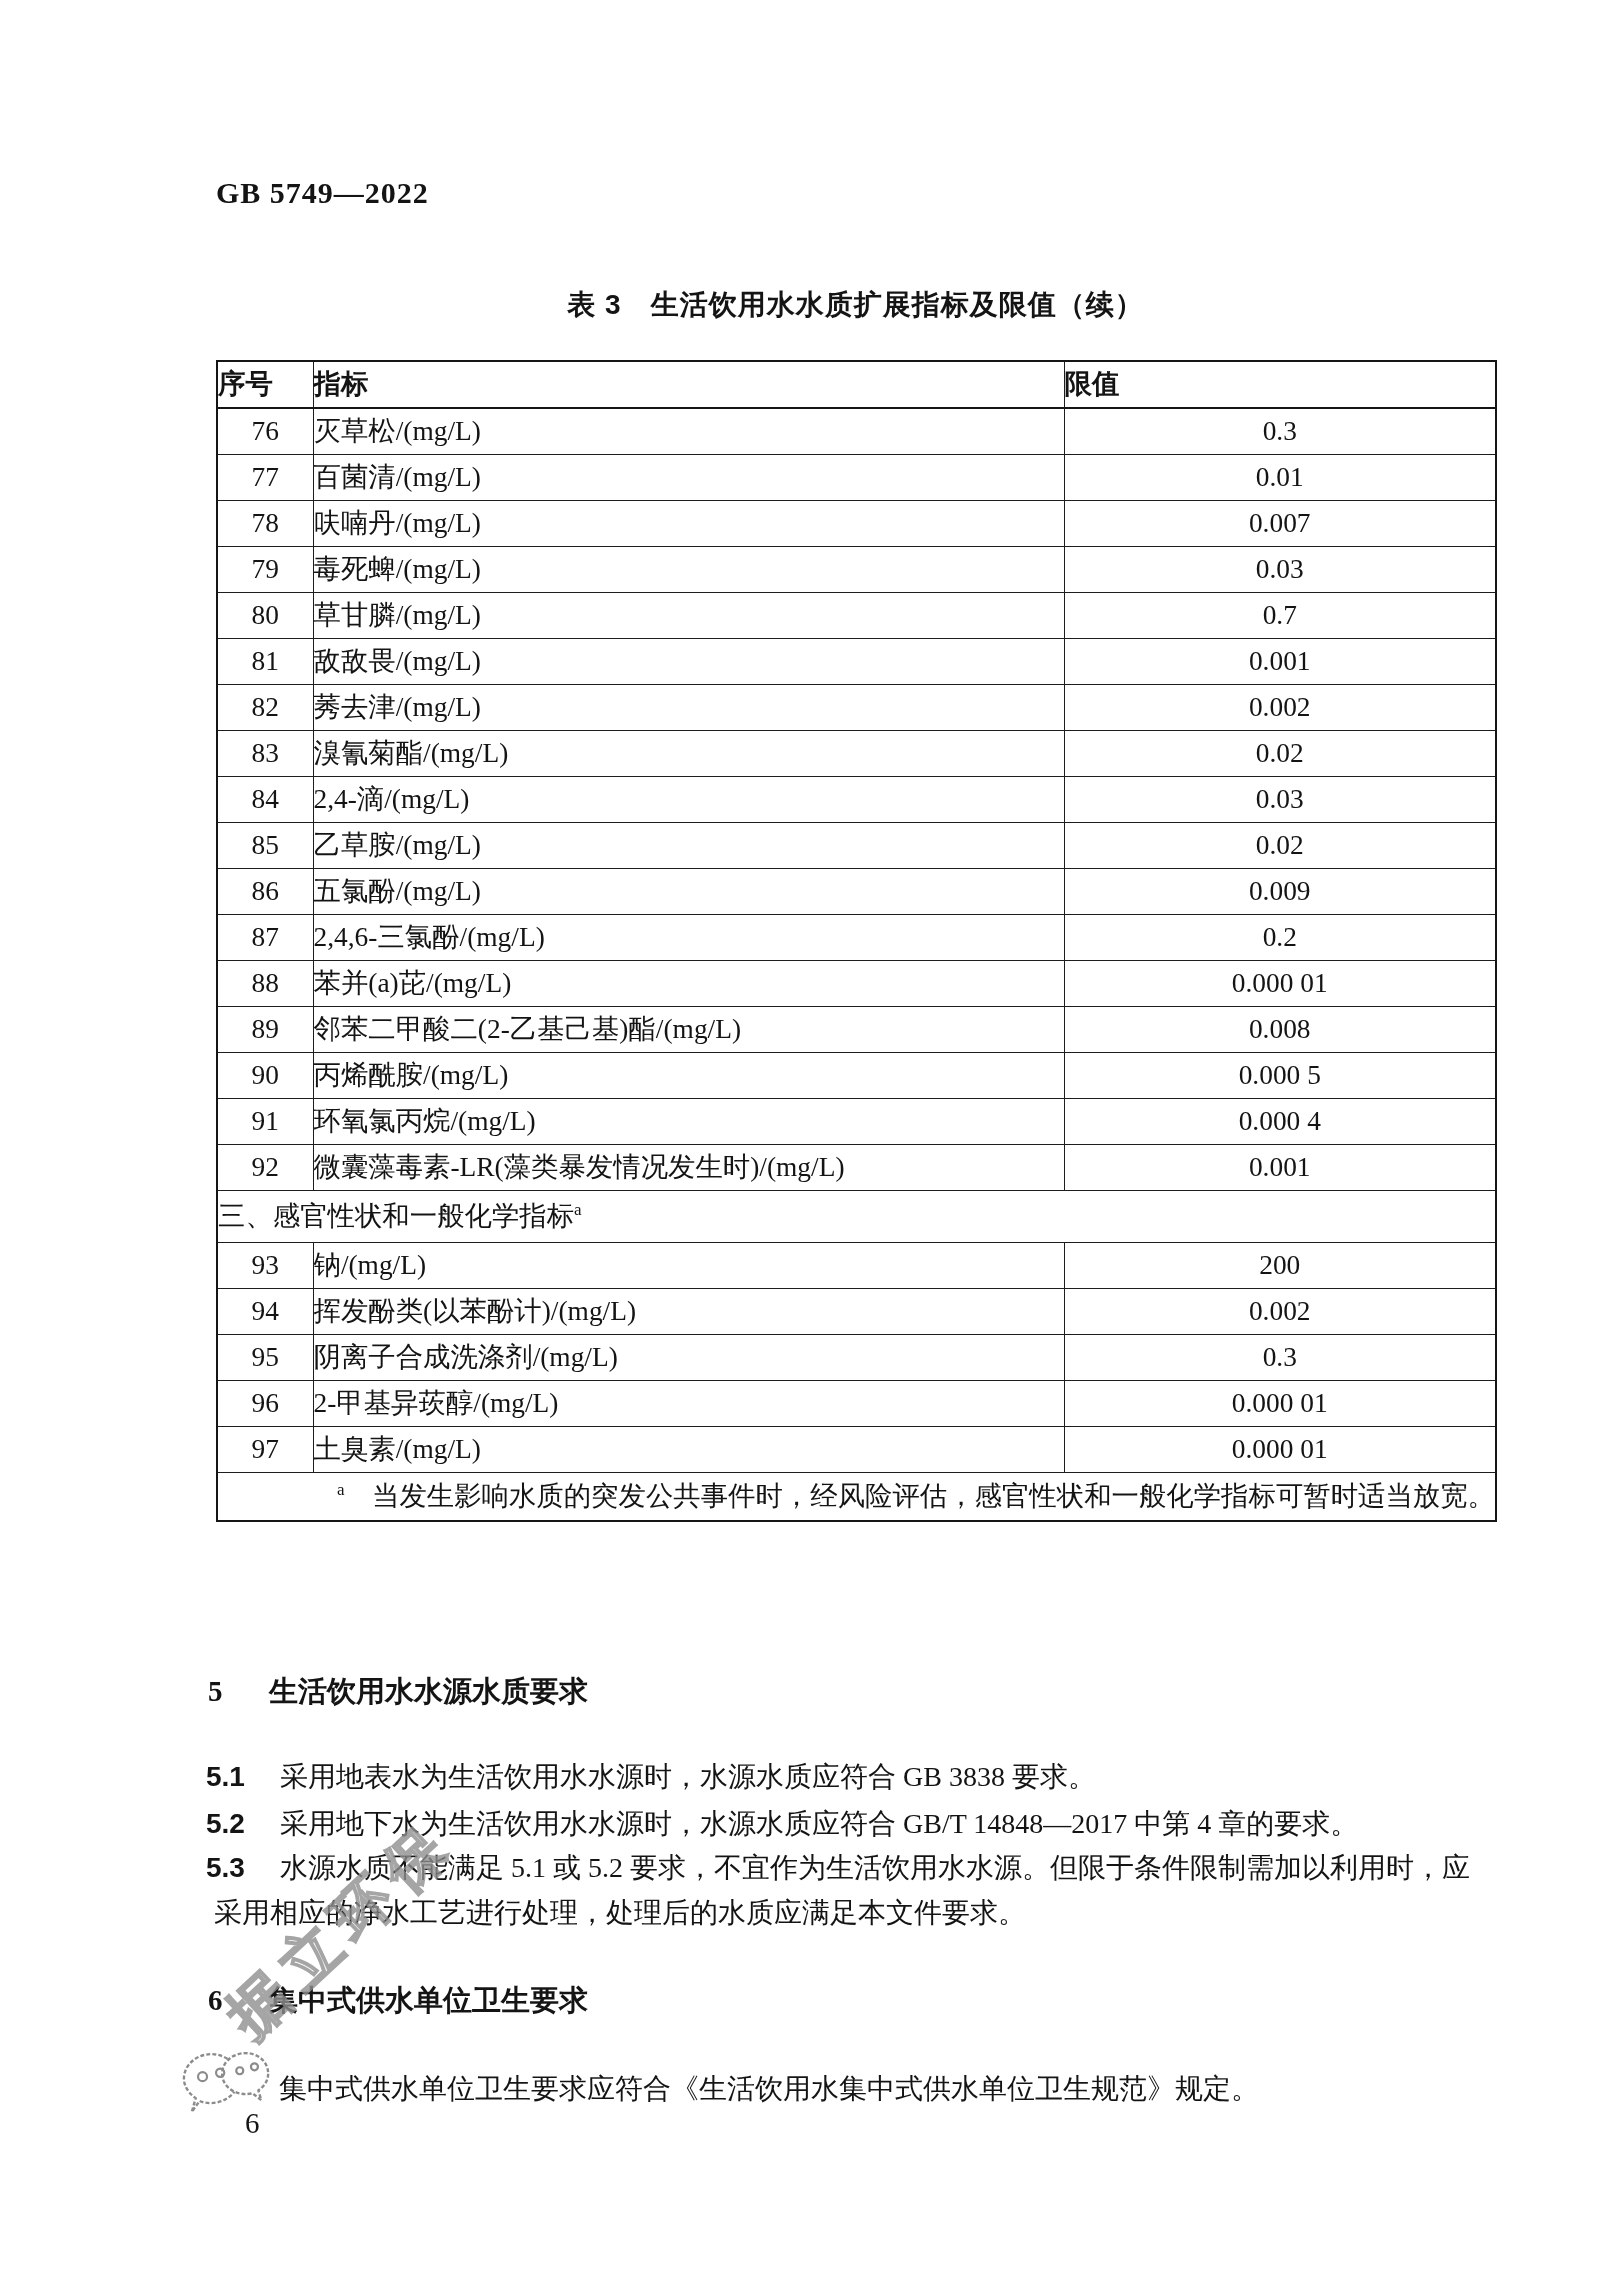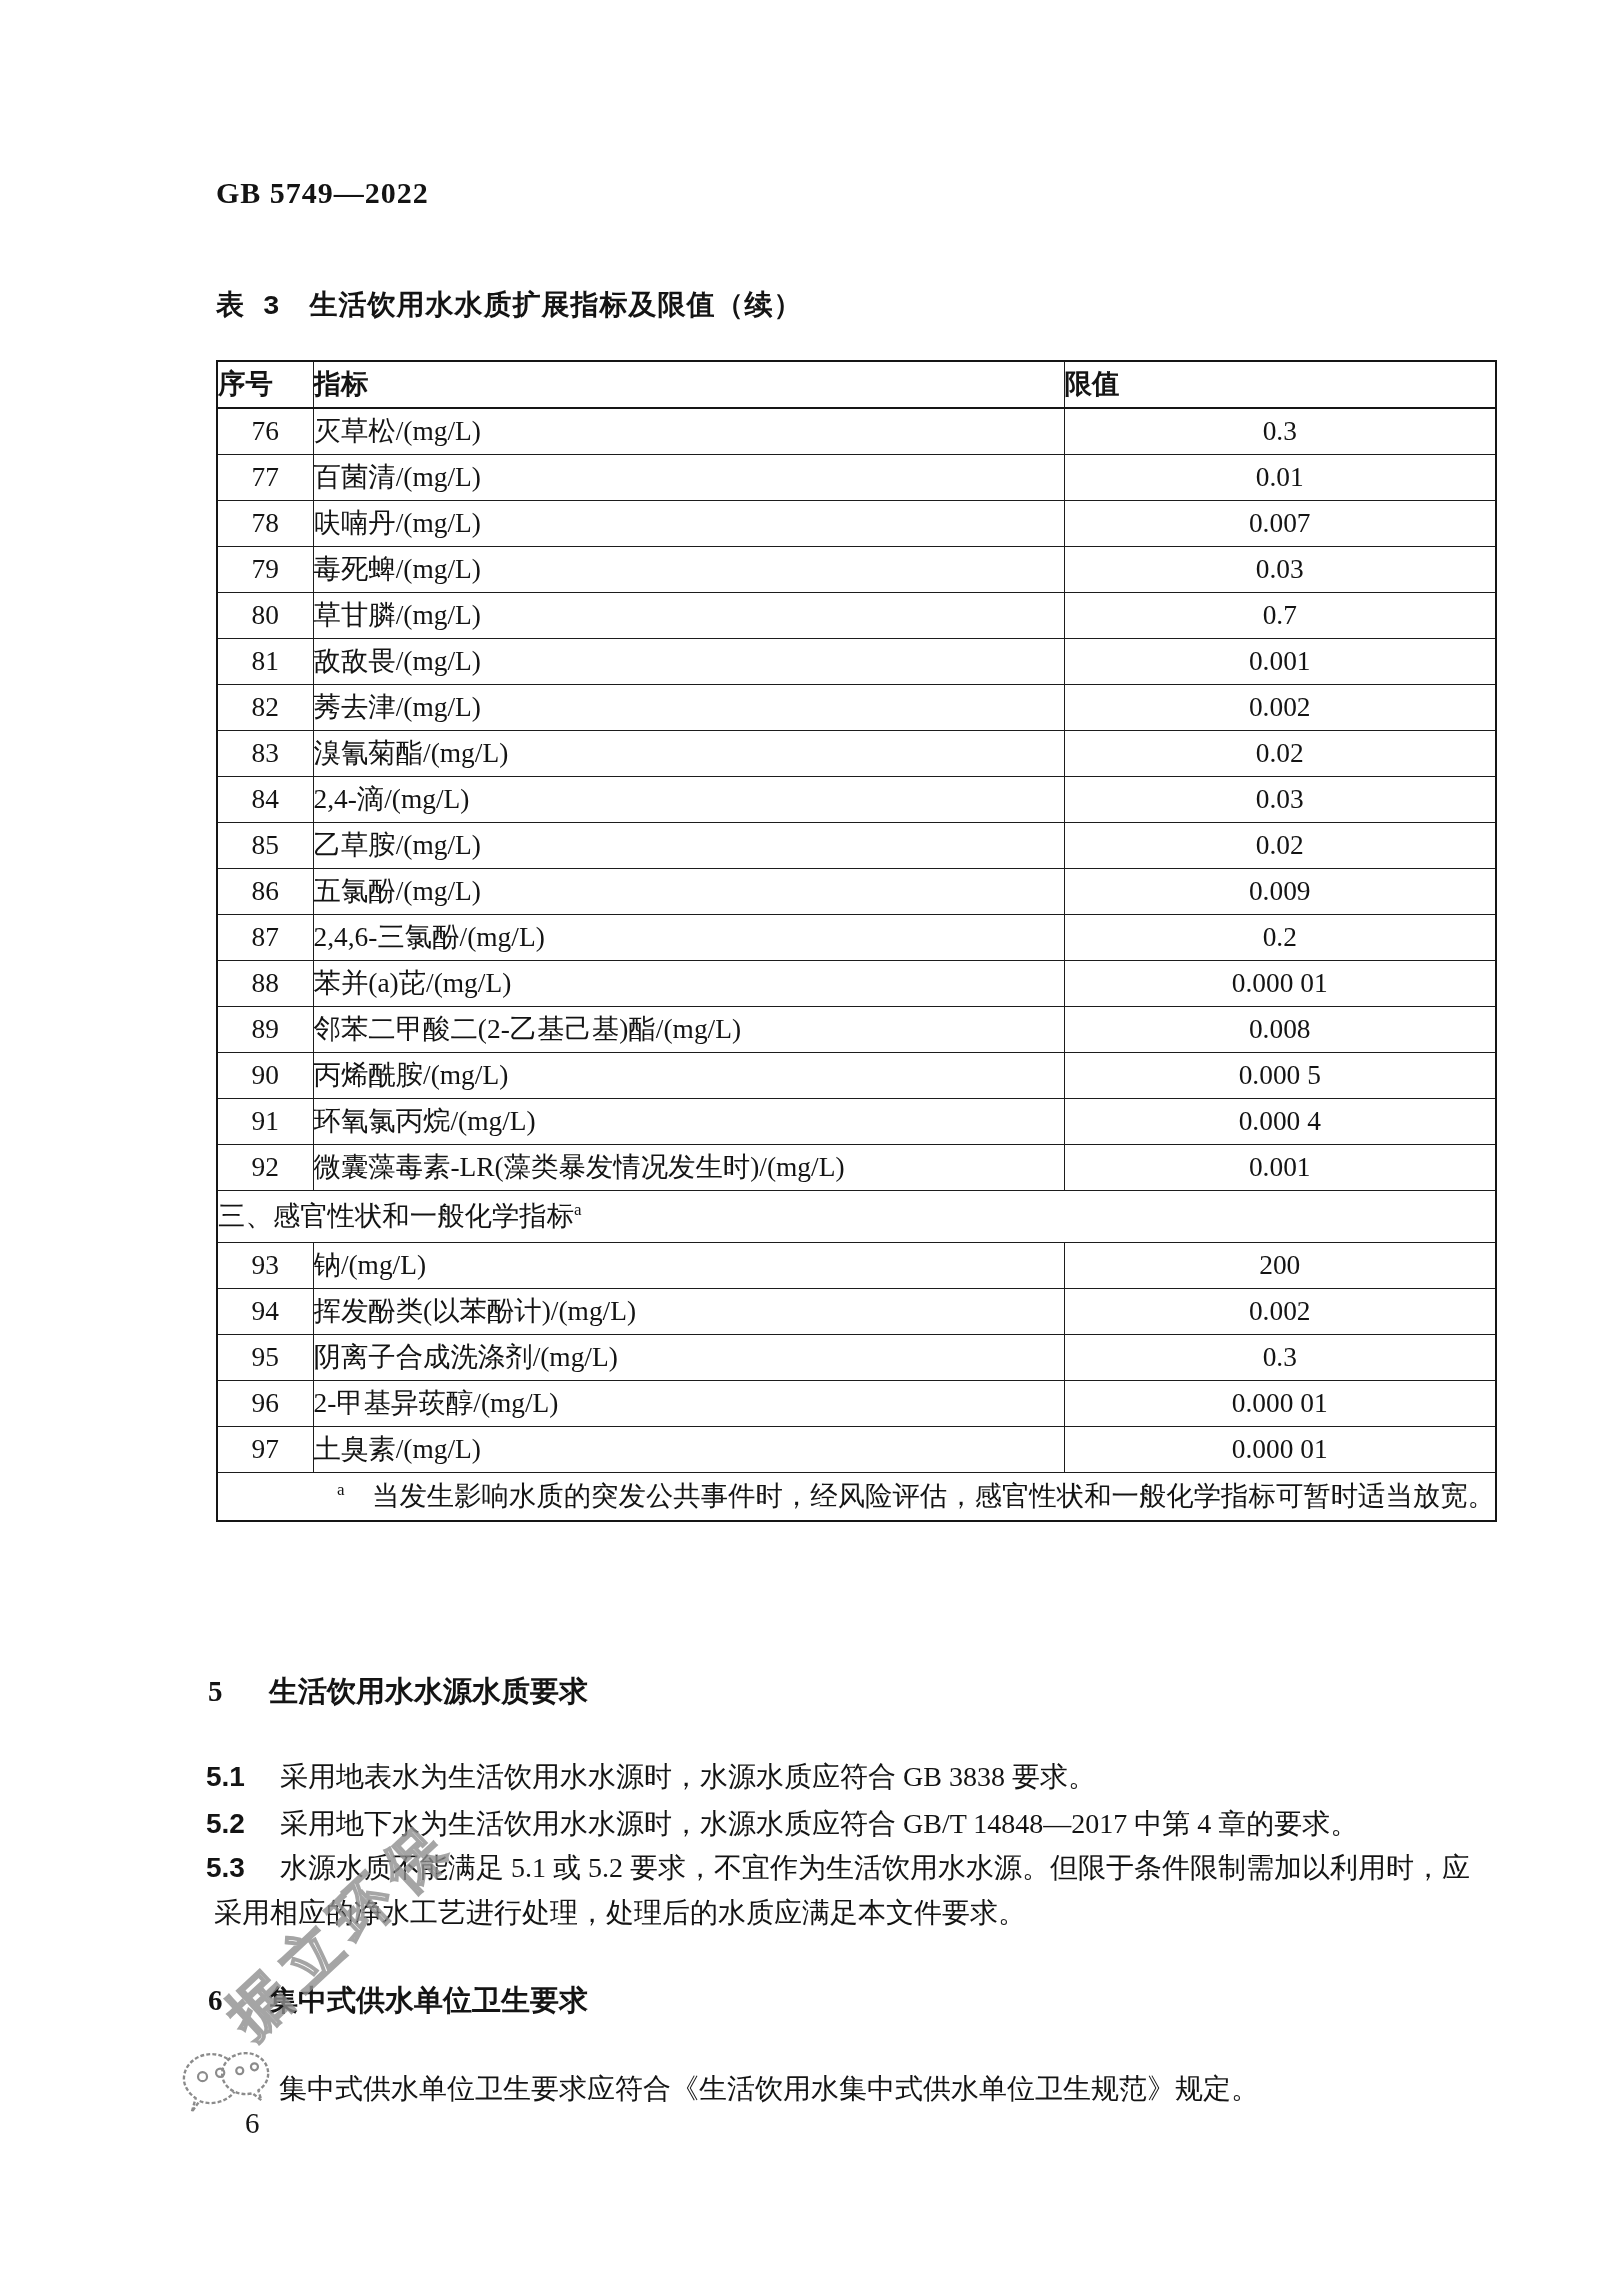--- a/index.html
+++ b/index.html
@@ -12,22 +12,22 @@
     font-family:"Liberation Serif","DejaVu Serif",serif;
     overflow:hidden;
     padding-left:12px;
   }
   .doc-code{
     position:absolute;left:216px;top:176px;
     font-size:30px;font-weight:bold;letter-spacing:1px;
   }
   .table-title{
     position:absolute;left:216px;top:286px;width:1279px;
-    text-align:left;
-    font-family:Liberation Mono, monospace;
+    text-align:center;
+    font-family:Liberation Sans, sans-serif;
     font-weight:bold;font-size:28px;letter-spacing:1px;
   }
   table.std{
     position:absolute;left:216px;top:360px;width:1279px;
     border-collapse:collapse;table-layout:fixed;
     border:2.9px solid #151515;
   }
   table.std th, table.std td{
     border:1.5px solid #1d1d1d;
     padding:0;

